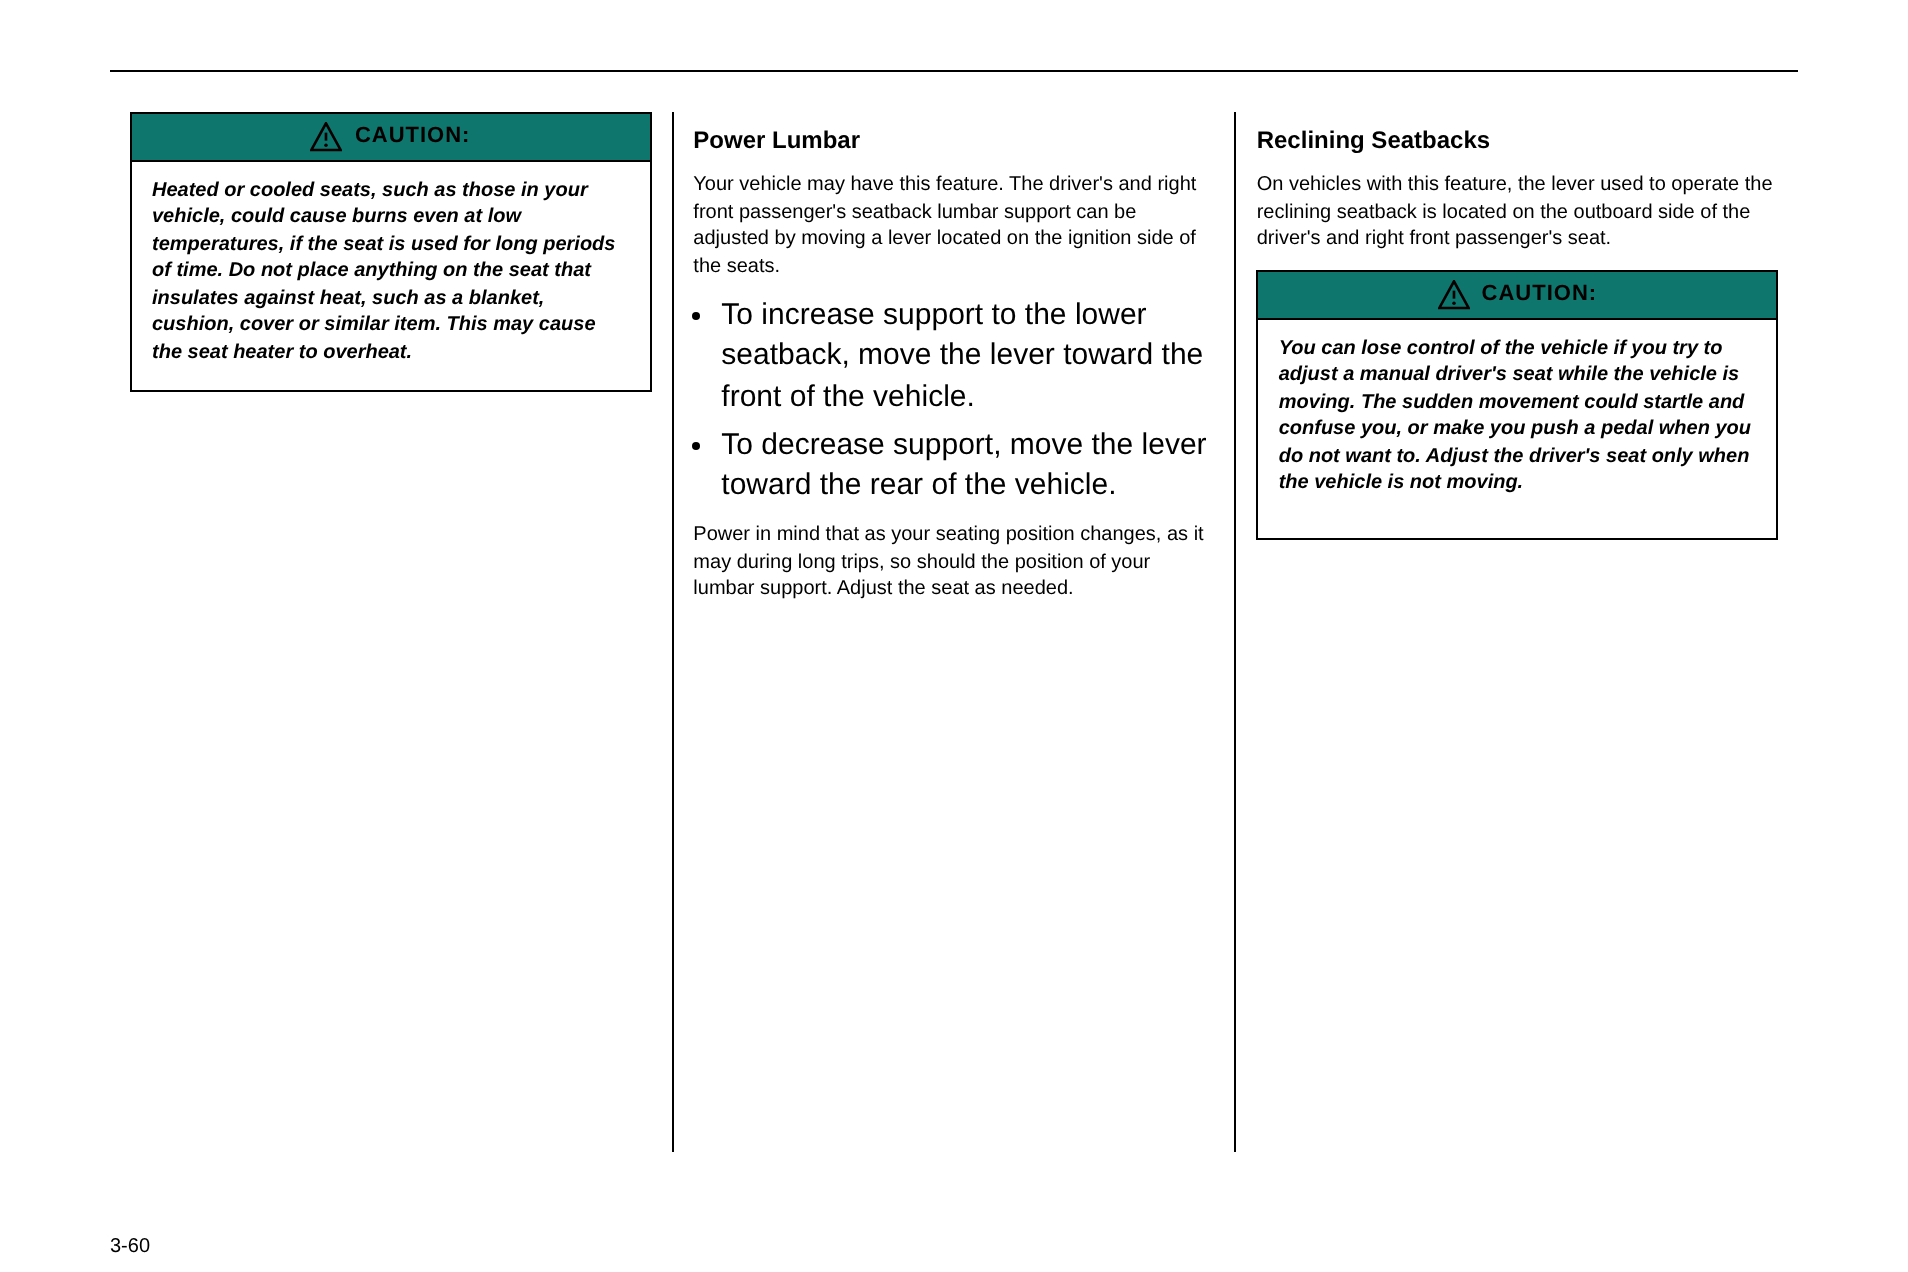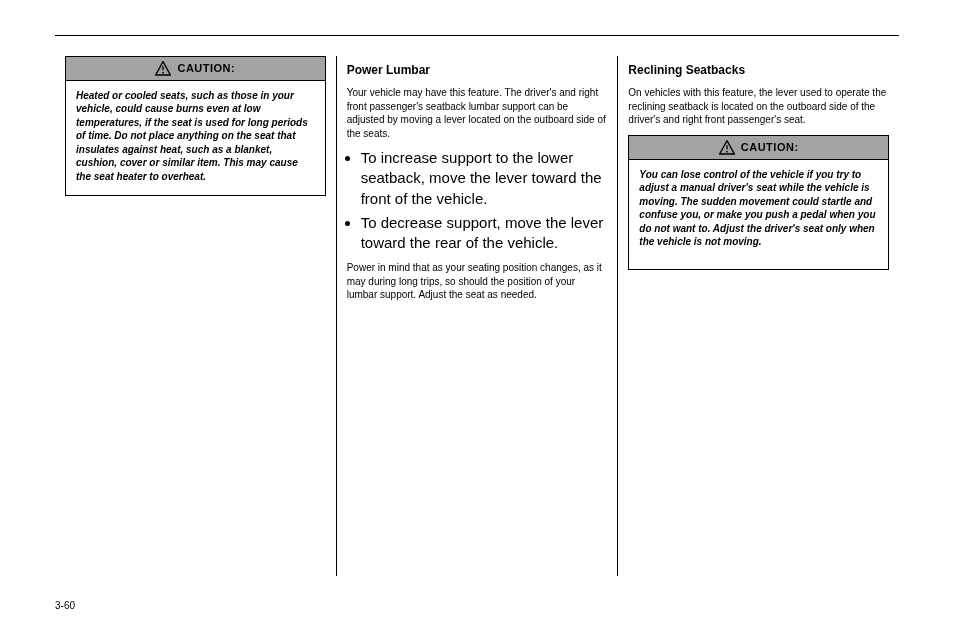--- a/index.html
+++ b/index.html
@@ -31,21 +31,21 @@
   }
   .col + .col {
     border-left: 1px solid #000;
   }
   .caution-box {
     border: 1px solid #000;
     margin-bottom: 10px;
     background: #fff;
   }
   .caution-header {
-    background: #a3a3a3;
+    background: #0f766e;
     display: flex;
     align-items: center;
     justify-content: center;
     gap: 6px;
     padding: 4px 0;
     border-bottom: 1px solid #000;
     font-weight: bold;
     font-size: 11px;
     letter-spacing: 0.5px;
   }
@@ -67,21 +67,21 @@
     margin: 6px 0 8px 0;
   }
   ul.bullets {
     list-style: disc;
     padding-left: 14px;
     margin-bottom: 8px;
   }
   ul.bullets li { margin-bottom: 4px; font-size: 15px; }
   .page-num {
     position: absolute;
-    bottom: 24px;
+    bottom: 6px;
     left: 55px;
     font-size: 10px;
   }
   .spacer { height: 8px; }
 </style>
 </head>
 <body>
 
 <hr class="hr-top">
 
@@ -100,21 +100,21 @@
         <span>CAUTION:</span>
       </div>
       <div class="caution-body">
         <p>Heated or cooled seats, such as those in your vehicle, could cause burns even at low temperatures, if the seat is used for long periods of time. Do not place anything on the seat that insulates against heat, such as a blanket, cushion, cover or similar item. This may cause the seat heater to overheat.</p>
       </div>
     </div>
   </div>
 
   <div class="col">
     <div class="section-title">Power Lumbar</div>
-    <p class="para">Your vehicle may have this feature. The driver's and right front passenger's seatback lumbar support can be adjusted by moving a lever located on the outboard side of the seats.</p>
+    <p class="para">Your vehicle may have this feature. The driver's and right front passenger's seatback lumbar support can be adjusted by moving a lever located on the ignition side of the seats.</p>
     <ul class="bullets">
       <li>To increase support to the lower seatback, move the lever toward the front of the vehicle.</li>
       <li>To decrease support, move the lever toward the rear of the vehicle.</li>
     </ul>
     <p class="para">Power in mind that as your seating position changes, as it may during long trips, so should the position of your lumbar support. Adjust the seat as needed.</p>
   </div>
 
   <div class="col">
     <div class="section-title">Reclining Seatbacks</div>
     <p class="para">On vehicles with this feature, the lever used to operate the reclining seatback is located on the outboard side of the driver's and right front passenger's seat.</p>

